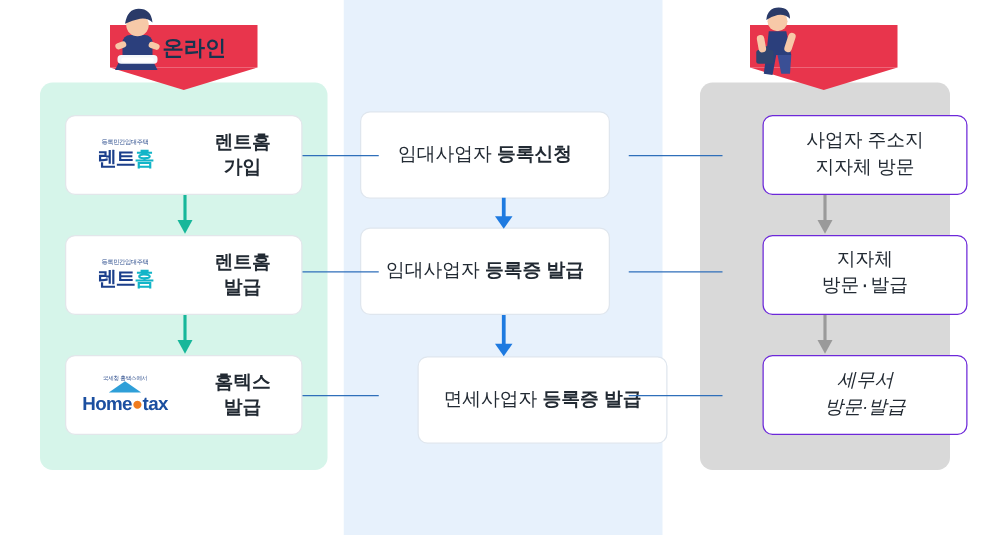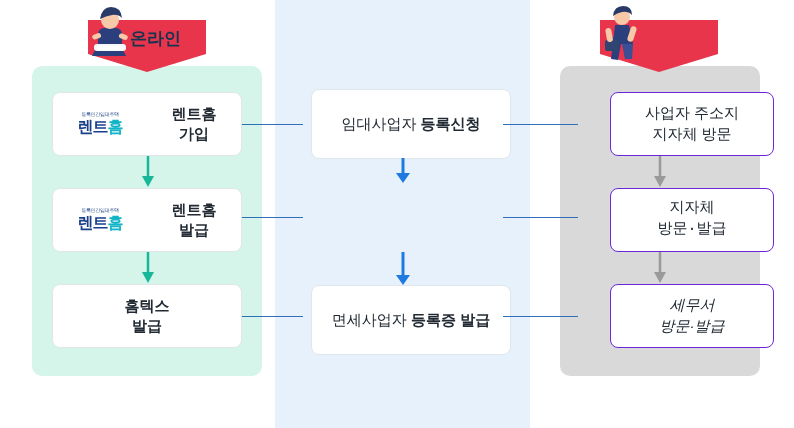--- a/index.html
+++ b/index.html
@@ -95,24 +95,24 @@
   .hometax-main .dot{color:#f07c1e;}
   .roof{
     width:0;height:0;
     border-left:13px solid transparent;
     border-right:13px solid transparent;
     border-bottom:9px solid #2f9fd8;
     margin-bottom:1px;
   }
 
   
-  .mcard{left:311px;width:200px;height:70px;border:1px solid #dfe6ee;}
+  .mcard{left:288px;width:200px;height:70px;border:1px solid #dfe6ee;}
   #mcard-1{top:89px;}
   #mcard-2{top:182px;}
-  #mcard-3{top:285px;}
+  #mcard-3{top:285px;margin-left:46px;}
 
   
   .rcard{left:610px;width:164px;height:64px;border:1px solid #6d28d9;}
   #rcard-1{top:92px;}
   #rcard-2{top:188px;font-family:Liberation Mono, monospace;}
   #rcard-3{top:284px;font-style:italic;}
 
   
   .hline{position:absolute;height:1px;background:#2f6fba;}
   .arrow-svg{position:absolute;}
@@ -174,38 +174,46 @@
       <span class="renthome-top">등록민간임대주택</span>
       <span class="renthome-main"><span class="blue">렌트</span><span class="cyan">홈</span></span>
     </div>
     <div class="lcard-label">
       <span>렌트홈</span><br>
       <span>발급</span>
     </div>
   </div>
 
   <div class="card lcard lsplit" id="lcard-3">
+    <div class="lcard-logo">
+      <span class="hometax-top">국세청 홈택스에서</span>
+      <div class="roof"></div>
+      <span class="hometax-main"><span>Home</span><span class="dot">●</span><span>tax</span></span>
+    </div>
     <div class="lcard-label">
       <span>홈텍스</span><br>
       <span>발급</span>
     </div>
   </div>
 
   <svg class="arrow-svg" style="left:138px;top:156px;" width="20" height="32">
     <line x1="10" y1="0" x2="10" y2="21" stroke="#17b79a" stroke-width="2.5"></line>
     <polygon points="4,20 16,20 10,31" fill="#17b79a"></polygon>
   </svg>
   <svg class="arrow-svg" style="left:138px;top:252px;" width="20" height="32">
     <line x1="10" y1="0" x2="10" y2="21" stroke="#17b79a" stroke-width="2.5"></line>
     <polygon points="4,20 16,20 10,31" fill="#17b79a"></polygon>
   </svg>
 
   <div class="card mcard" id="mcard-1">
     <div class="card-text nowrap"><span class="reg">임대사업자 </span><span>등록신청</span></div>
   </div>
+  <div class="card mcard" id="mcard-2">
+    <div class="card-text nowrap"><span class="reg">임대사업자 </span><span>등록증 발급</span></div>
+  </div>
   <div class="card mcard" id="mcard-3">
     <div class="card-text nowrap"><span class="reg">면세사업자 </span><span>등록증 발급</span></div>
   </div>
 
   <svg class="arrow-svg" style="left:393px;top:158px;" width="20" height="26">
     <line x1="10" y1="0" x2="10" y2="16" stroke="#1e7ae0" stroke-width="3"></line>
     <polygon points="3,15 17,15 10,25" fill="#1e7ae0"></polygon>
   </svg>
   <svg class="arrow-svg" style="left:393px;top:252px;" width="20" height="34">
     <line x1="10" y1="0" x2="10" y2="24" stroke="#1e7ae0" stroke-width="3"></line>

